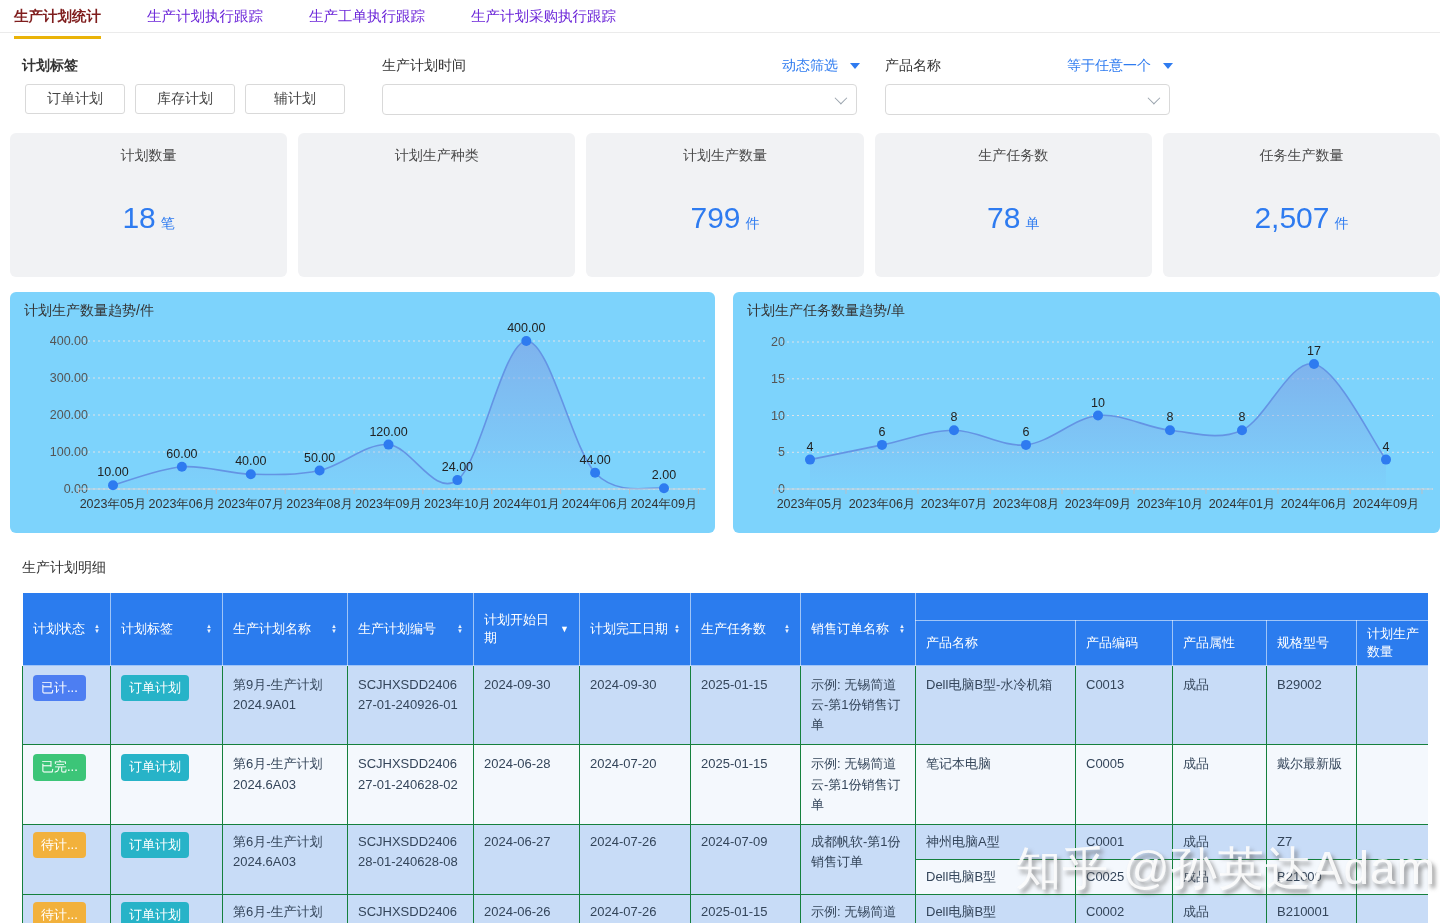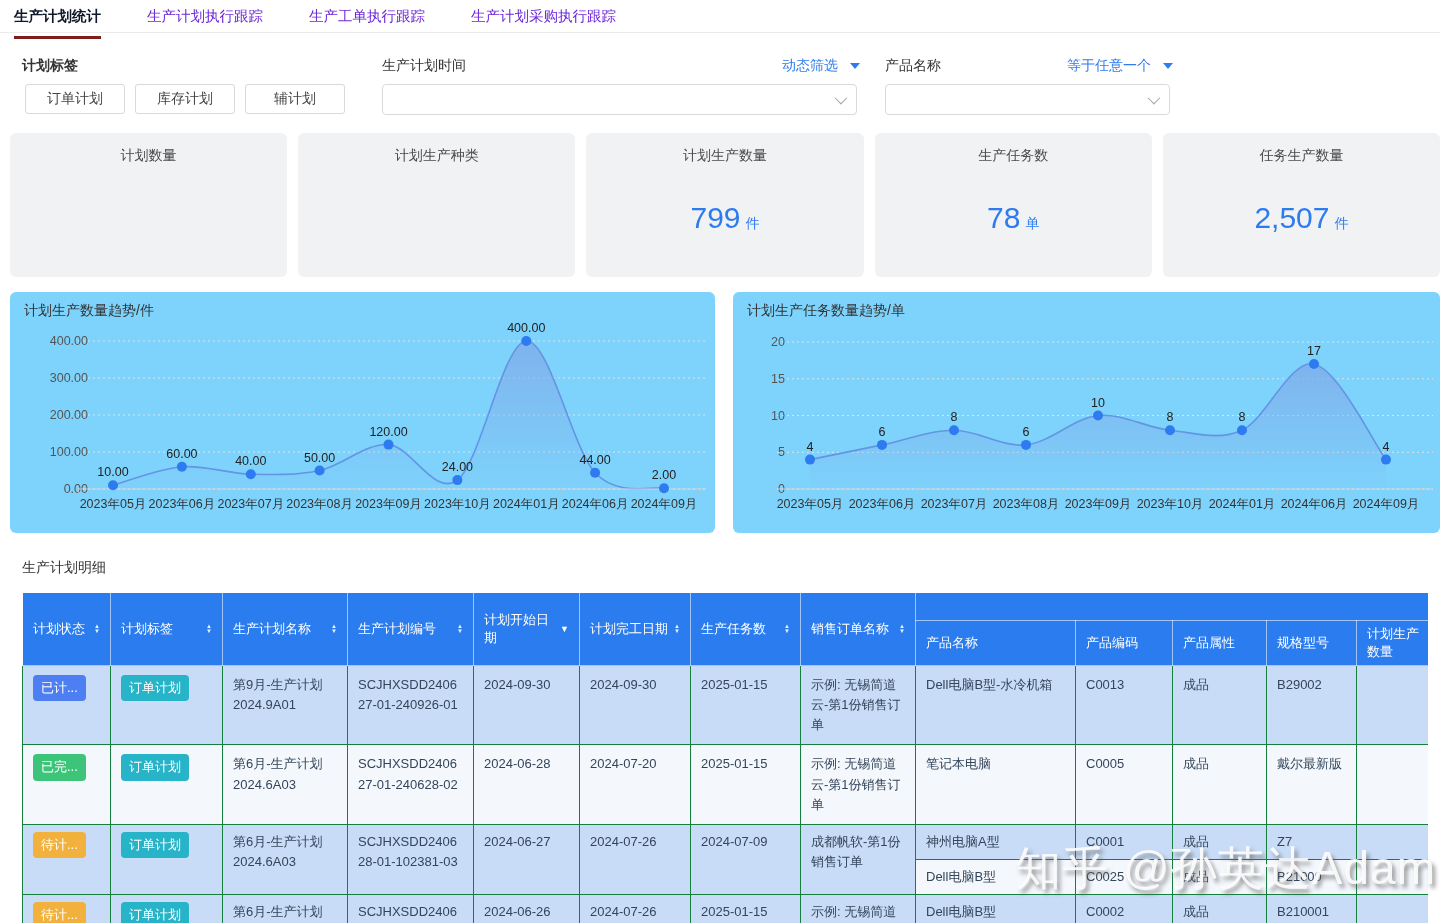--- a/index.html
+++ b/index.html
@@ -4,21 +4,21 @@
 <style>
   * { margin:0; padding:0; box-sizing:border-box; }
   html,body { width:1440px; height:923px; overflow:hidden; background:#fff;
     font-family:"Liberation Sans","DejaVu Sans",sans-serif; }
   .stage { position:relative; width:1440px; height:923px; background:#fff; }
 
   
   .tabbar { position:absolute; left:0; top:0; width:1440px; height:33px; border-bottom:1px solid #ebebeb; }
   .tabs { display:flex; gap:46px; padding-left:14px; }
   .tab { font-size:14.5px; color:#6d28d9; padding:7px 0 10px 0; cursor:pointer; white-space:nowrap; }
-  .tab.active { color:#0f172a; font-weight:bold; border-bottom:3px solid #7f1d1d; }
+  .tab.active { color:#7f1d1d; font-weight:bold; border-bottom:3px solid #eab308; }
 
   
   .filters { position:absolute; left:0; top:46px; width:1440px; height:78px; }
   .f-label { position:absolute; top:11px; font-size:14px; color:#333; }
   .bold { font-weight:bold; }
   .f-link { position:absolute; top:11px; font-size:14px; color:#2e7bf0; cursor:pointer; display:flex; align-items:center; gap:12px; }
   .caret-down { width:0; height:0; border-left:5px solid transparent; border-right:5px solid transparent; border-top:6px solid #2e7bf0; display:inline-block; }
   .tagbtns { position:absolute; left:25px; top:38px; display:flex; gap:10px; }
   .tagbtn { width:100px; height:30px; border:1px solid #d9d9d9; border-radius:3px; background:#fff;
     font-size:14px; color:#444; display:flex; align-items:center; justify-content:center; cursor:pointer; }
@@ -113,20 +113,21 @@
     </div>
     <div class="selectbox" style="left:885px; width:285px">
       <span></span>
       <span class="chev"></span>
     </div>
   </div>
 
   <div class="kpis">
     <div class="kpi">
       <div class="kpi-title">计划数量</div>
+      <div class="kpi-value"><span>18</span><span class="kpi-unit">笔</span></div>
     </div>
     <div class="kpi">
       <div class="kpi-title">计划生产种类</div>
     </div>
     <div class="kpi">
       <div class="kpi-title">计划生产数量</div>
       <div class="kpi-value"><span>799</span><span class="kpi-unit">件</span></div>
     </div>
     <div class="kpi">
       <div class="kpi-title">生产任务数</div>
@@ -370,21 +371,21 @@
           <td>C0005</td>
           <td>成品</td>
           <td>戴尔最新版</td>
           <td></td>
         </tr>
 
         <tr class="r-blue sub-row">
           <td rowspan="2" class="cell-blue"><span class="badge b-orange">待计...</span></td>
           <td rowspan="2" class="cell-blue"><span class="badge b-teal">订单计划</span></td>
           <td rowspan="2" class="cell-blue">第6月-生产计划 2024.6A03</td>
-          <td rowspan="2" class="cell-blue">SCJHXSDD240628-01-102381-03</td>
+          <td rowspan="2" class="cell-blue">SCJHXSDD240628-01-240628-08</td>
           <td rowspan="2" class="cell-blue">2024-06-27</td>
           <td rowspan="2" class="cell-blue">2024-07-26</td>
           <td rowspan="2" class="cell-blue">2024-07-09</td>
           <td rowspan="2" class="cell-blue">成都帆软-第1份销售订单</td>
           <td>神州电脑A型</td>
           <td>C0001</td>
           <td>成品</td>
           <td>Z7</td>
           <td></td>
         </tr>

